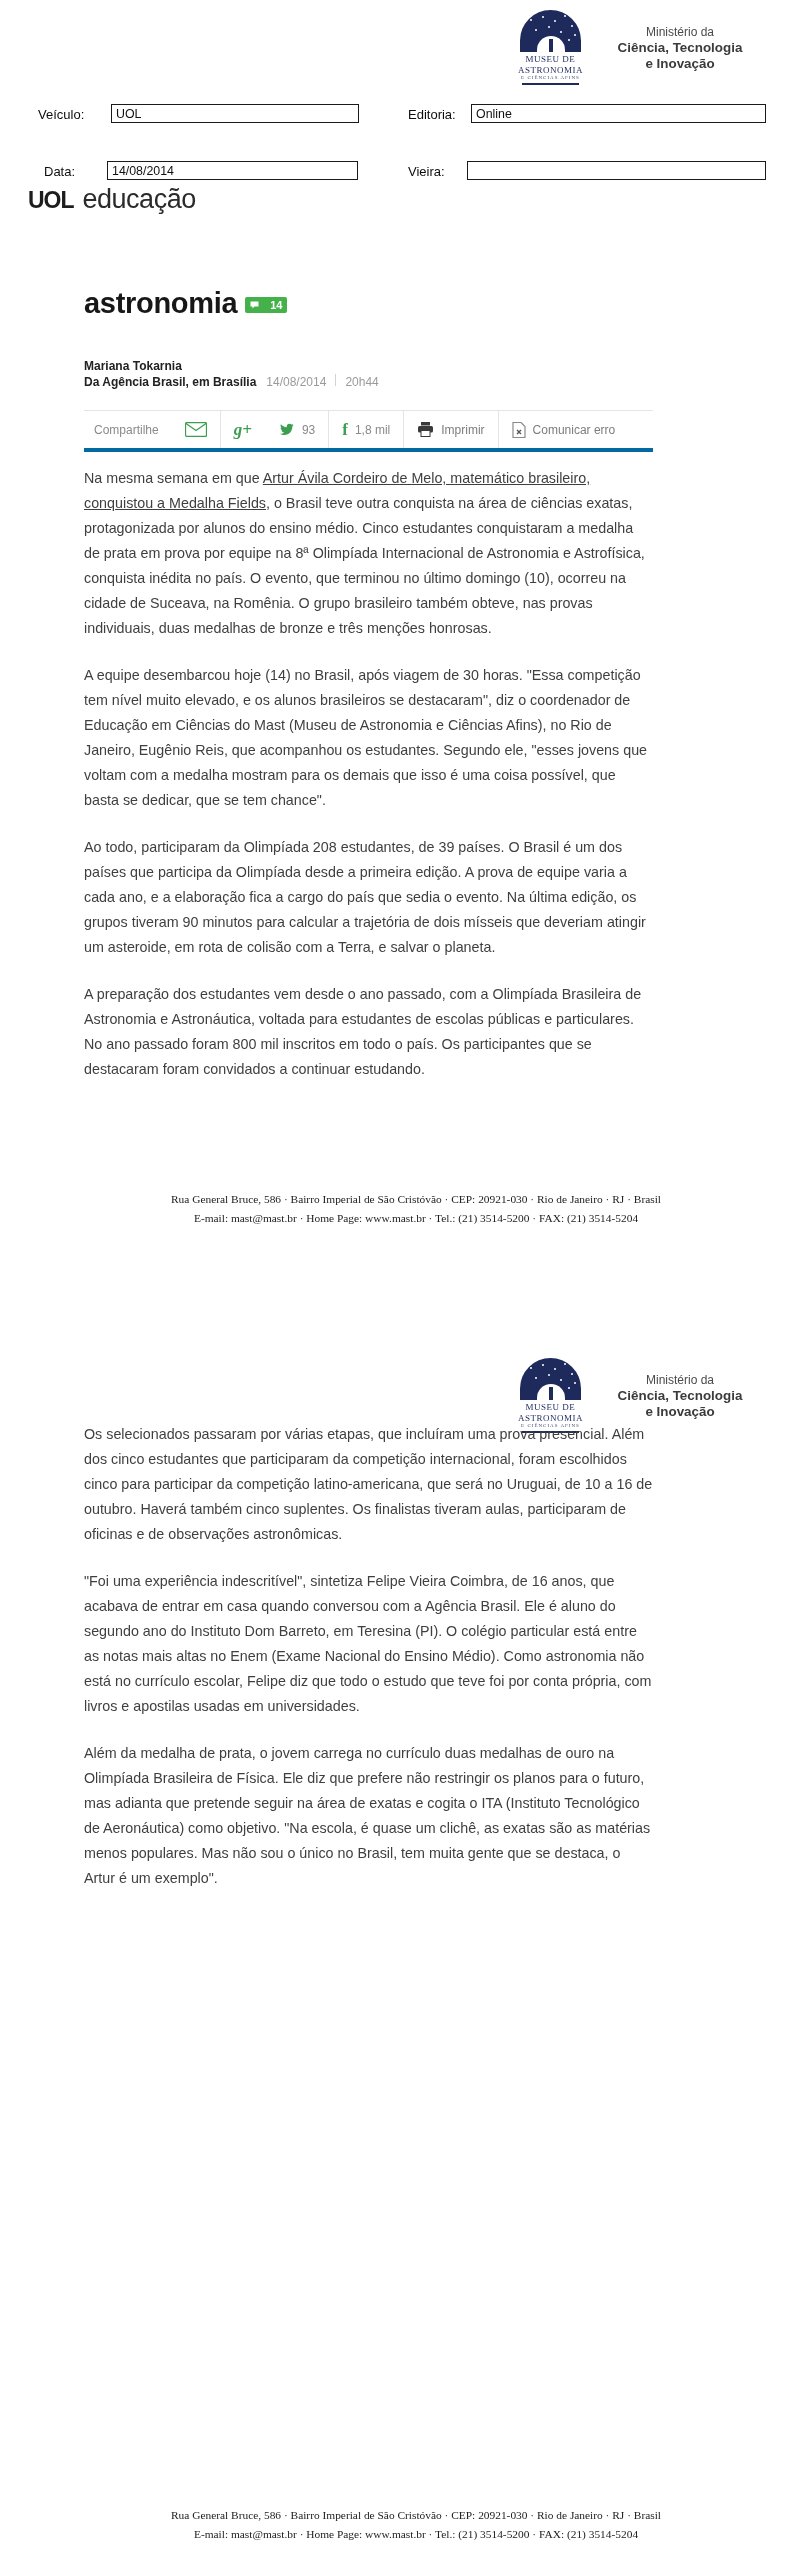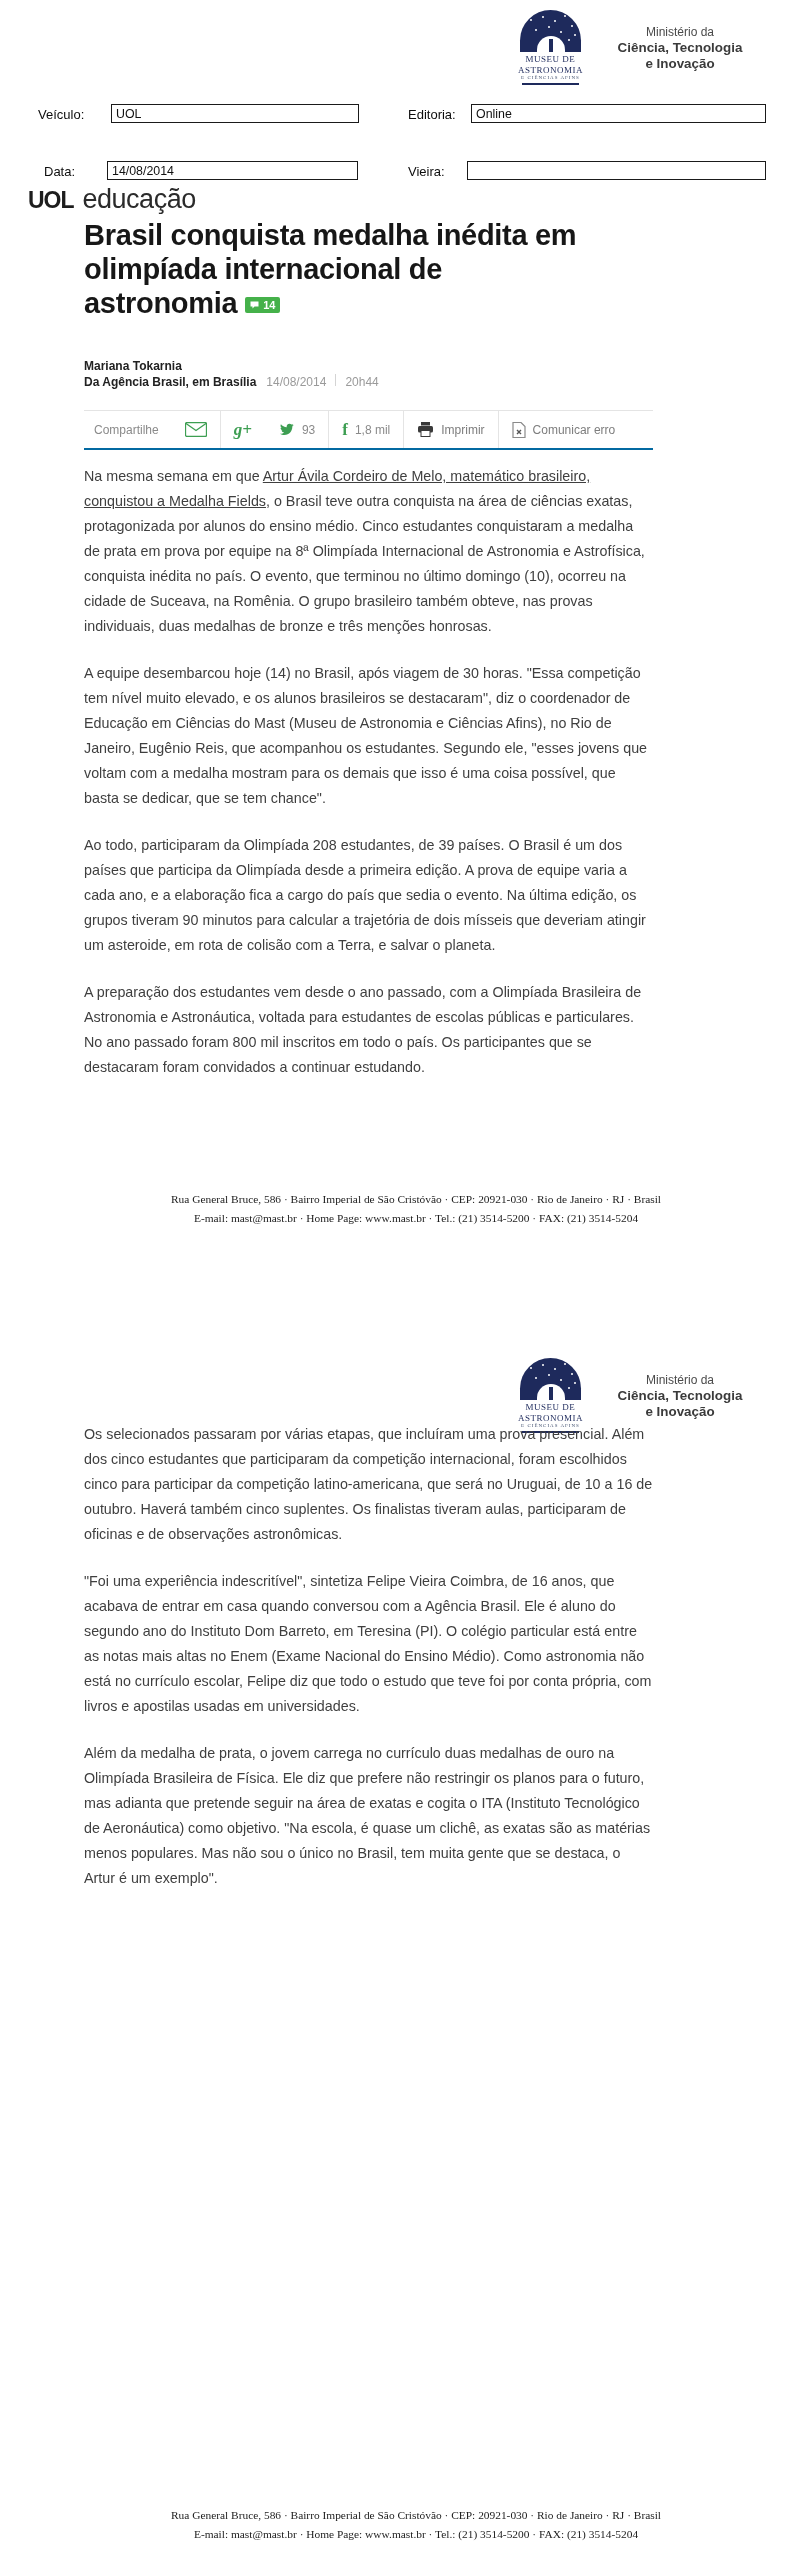--- a/index.html
+++ b/index.html
@@ -34,33 +34,33 @@
   
   .masthead{position:absolute;left:28px;top:184px;display:flex;align-items:baseline;}
   .uol{font-size:23px;font-weight:900;letter-spacing:-1px;color:#1d1d1d;}
   .section{font-size:27px;font-weight:400;color:#2b2b2b;margin-left:9px;letter-spacing:-0.5px;}
 
   
   .article{position:absolute;left:84px;width:569px;}
   .article.p1{top:218px;}
   .article.p2{top:1422px;}
   h1{margin:0 0 38px 0;font-size:29px;line-height:34px;font-weight:bold;color:#171717;letter-spacing:-0.3px;}
-  .badge{display:inline-flex;align-items:center;gap:4px;background:#45b14a;color:#fff;
+  .badge{display:inline-flex;align-items:center;gap:11px;background:#45b14a;color:#fff;
          border-radius:2px;font-size:11px;font-weight:bold;line-height:14px;padding:1px 5px;
          vertical-align:4px;margin-left:8px;cursor:pointer;}
   .byline{margin-bottom:20px;}
   .author{font-size:12px;font-weight:bold;color:#222;line-height:16px;}
   .source-row{display:flex;align-items:flex-start;font-size:12px;line-height:16px;}
   .source{font-weight:bold;color:#222;}
   .date{color:#9a9a9a;margin-left:10px;}
   .divider{width:1px;height:12px;background:#d4d4d4;margin:0 9px;}
   .time{color:#9a9a9a;}
 
   .share-bar{display:flex;align-items:stretch;height:37px;border-top:1px solid #e4e4e4;
-             border-bottom:2px solid #0369a1;margin-bottom:14px;font-size:12px;color:#8a8a8a;}
+             border-bottom:4px solid #0369a1;margin-bottom:14px;font-size:12px;color:#8a8a8a;}
   .seg{display:flex;align-items:center;gap:7px;padding:0 13px;cursor:pointer;}
   .seg .count{color:#8a8a8a;}
   .sep{width:1px;background:#e4e4e4;}
   .gplus{font-family:"Liberation Serif",serif;font-style:italic;font-weight:bold;
          font-size:17px;color:#3d9e52;line-height:1;}
   .fbf{font-family:"Liberation Serif",serif;font-weight:bold;font-size:17px;color:#3d9e52;line-height:1;}
   .print-label,.report-label{color:#7d7d7d;}
 
   .article p{margin:0 0 22px 0;font-size:14.3px;line-height:25px;color:#3f3f3f;}
   .article a{color:#3f3f3f;text-decoration:underline;}
@@ -99,22 +99,22 @@
   <input class="form-input" style="left: 107px; top: 161px; width: 241px;" value="14/08/2014">
   <span class="form-label" style="left:408px;top:164px;">Vieira:</span>
   <input class="form-input" style="left: 467px; top: 161px; width: 289px;" value="">
 
   <div class="masthead">
     <span class="uol">UOL</span>
     <span class="section">educação</span>
   </div>
 
   <div class="article p1">
-    <h1><span>Brasil conquista medalha inédita em</span><br>
-      <span>olimpíada internacional de</span><br>
+    <h1><br>
+      <br>
       <span>astronomia</span><span class="badge">
           <svg width="9" height="8" viewBox="0 0 9 8">
             <path d="M0.5 0.5h8v5H4.5l-2 2v-2H0.5z" fill="#fff"></path>
           </svg>
           <span>14</span>
         </span>
     </h1>
 
     <div class="byline">
       <div class="author">Mariana Tokarnia</div>

